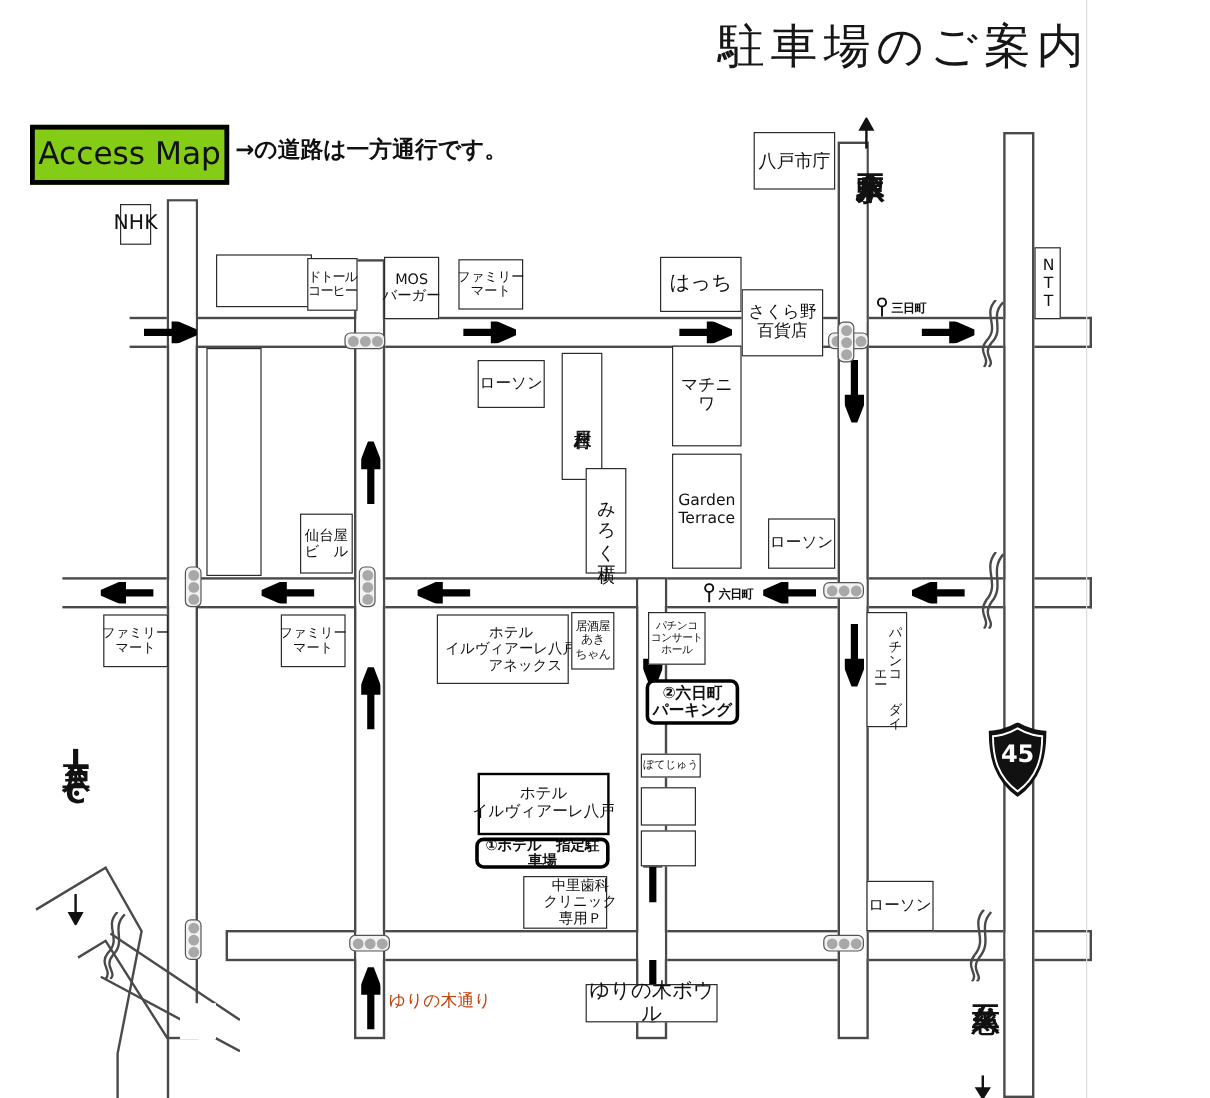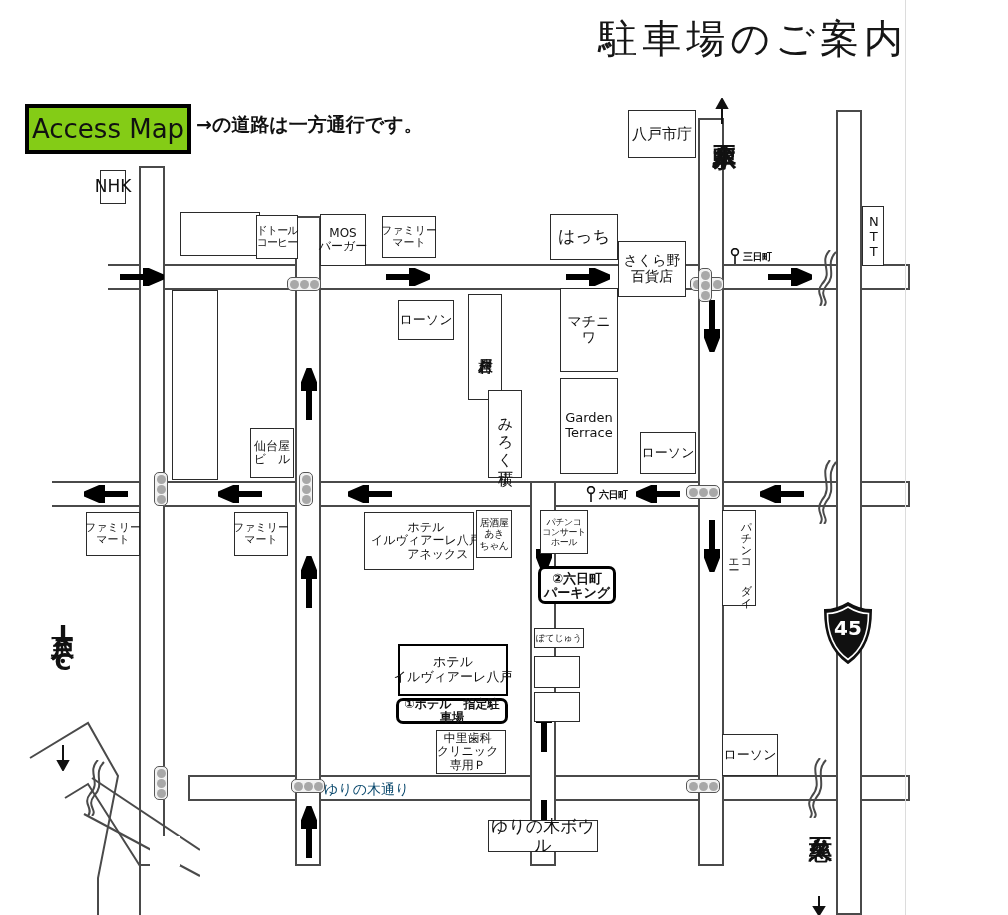--- a/index.html
+++ b/index.html
@@ -45,21 +45,21 @@
   .tl.v i{width:9px;height:9px;}
 
   
   .busstop{position:absolute;display:flex;align-items:flex-end;gap:2px;}
   .busstop .pin{width:12px;height:16px;}
   .busstop .nm{font-size:10px;font-weight:bold;letter-spacing:-0.5px;color:#111;}
 
   
   .dirv{position:absolute;writing-mode:vertical-rl;text-orientation:upright;
         font-weight:bold;color:#111;letter-spacing:1px;}
-  .streetlabel{position:absolute;font-size:14px;color:#0c4a6e;white-space:nowrap;}
+  .streetlabel{position:absolute;font-size:14px;color:#c2410c;white-space:nowrap;margin-top:44px;}
 
   
   .shield{position:absolute;width:52px;height:62px;}
 
   
   .pageedge{position:absolute;top:0;width:1px;height:915px;background:#dcdcdc;}
 </style>
 </head>
 <body>
 
@@ -324,21 +324,21 @@
 ダイエー</span>
     </div>
 
   <div class="bldg" style="left:534px;top:628px;width:50px;height:20px;font-size:9px;">ぽてじゅう</div>
   <div class="bldg" style="left:534px;top:656px;width:46px;height:32px;"></div>
   <div class="bldg" style="left:534px;top:692px;width:46px;height:30px;"></div>
 
   <div class="bldg heavy" style="left:398px;top:644px;width:110px;height:52px;font-size:13px;white-space:pre;border-radius:0;font-weight:normal;border-width:2.6px;"><span>ホテル
 イルヴィアーレ八戸</span></div>
   <div class="bldg heavy" style="left:396px;top:698px;width:112px;height:26px;font-size:12px;">①ホテル　指定駐車場</div>
-  <div class="bldg" style="left:436px;top:730px;width:70px;height:44px;font-size:12px;white-space:pre;justify-content:flex-start;padding-left:0;"><span>中里歯科
+  <div class="bldg" style="left:436px;top:730px;width:70px;height:44px;font-size:12px;white-space:pre;justify-content:flex-start;padding-left:16px;"><span>中里歯科
 クリニック
 専用Ｐ</span></div>
 
   <div class="bldg" style="left:722px;top:734px;width:56px;height:42px;font-size:13px;">ローソン</div>
   <div class="bldg" style="left:488px;top:820px;width:110px;height:32px;font-size:17px;">ゆりの木ボウル</div>
 
   <div class="pageedge" style="left:905px;"></div>
 </div>
 
 </body></html>

